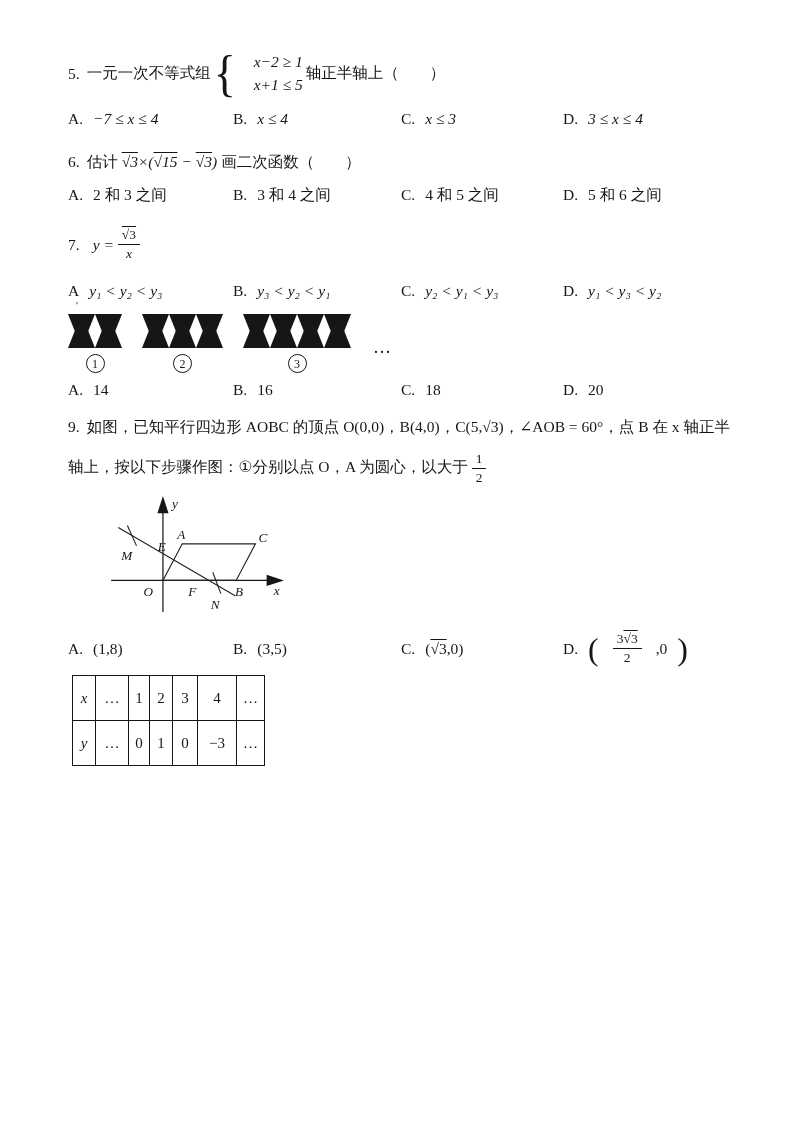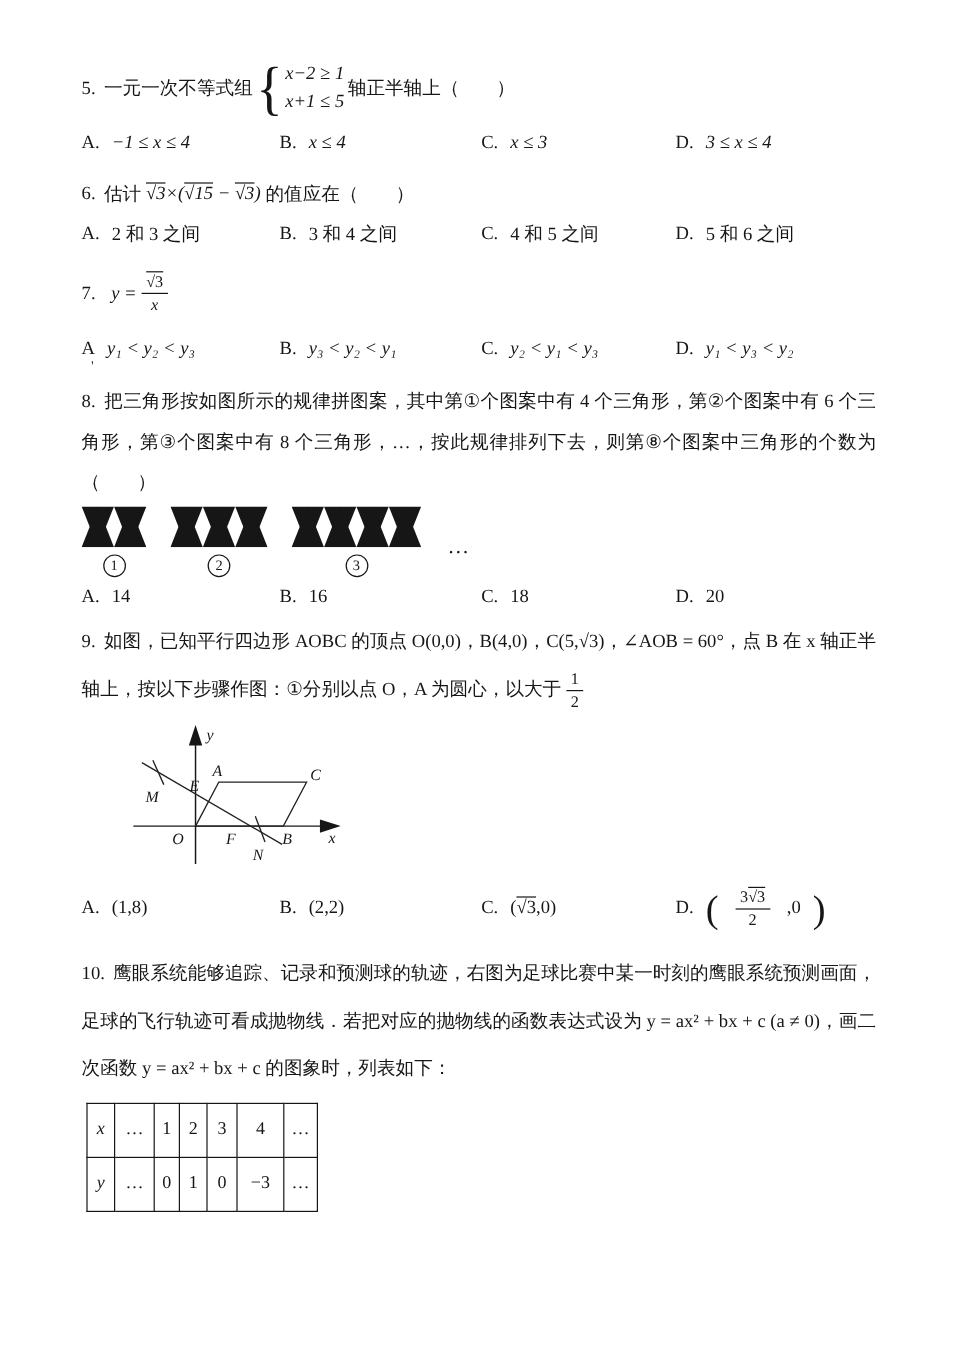--- a/index.html
+++ b/index.html
@@ -12,21 +12,21 @@
   }
   .page { padding:52px 64px 0 68px; }
   .math { font-style:italic; }
   .rad { text-decoration:overline; }
   
   .qline { display:flex; align-items:center; font-size:15.5px; }
   .qnum { margin-right:7px; }
   
   .sys { display:inline-flex; align-items:center; margin:0 3px; }
   .brace { font-size:46px; font-weight:300; line-height:0.95; transform:scaleY(1.08); }
-  .syslines { display:inline-flex; flex-direction:column; gap:5px; margin-left:2px; }
+  .syslines { display:inline-flex; flex-direction:column; gap:5px; margin-left:18px; }
   
   .opts { display:grid; grid-template-columns:165px 168px 162px auto; font-size:15.5px; align-items:center; }
   .opt { display:flex; align-items:center; gap:10px; }
   .opts.mathopts .otext { font-style:italic; }
   
   .frac { display:inline-flex; flex-direction:column; align-items:center; vertical-align:middle; font-size:13.5px; line-height:1.35; margin:0 4px; }
   .frac .num { border-bottom:1px solid #161616; padding:0 4px; }
   .bigp { font-size:32px; font-weight:200; line-height:1; }
   
   .ptext { font-size:15.5px; text-align:justify; }
@@ -70,21 +70,21 @@
         <span class="syslines">
           <span class="math">x−2 ≥ 1</span>
           <span class="math">x+1 ≤ 5</span>
         </span>
       </span>
       <span>轴正半轴上（　　）</span>
     </div>
     <div class="opts mathopts mt14">
       <div class="opt">
           <span>A.</span>
-          <span class="otext">−1 ≤ x ≤ 4</span>
+          <span class="otext">−7 ≤ x ≤ 4</span>
         </div>
       <div class="opt">
           <span>B.</span>
           <span class="otext">x ≤ 4</span>
         </div>
       <div class="opt">
           <span>C.</span>
           <span class="otext">x ≤ 3</span>
         </div>
       <div class="opt">
@@ -94,21 +94,21 @@
     </div>
   </section>
 
   <section>
     <div class="qline mt24">
       <span class="qnum">6.</span>
       <span>估计</span>
       <span class="math" style="margin:0 4px;">
         <span class="rad">√3</span><span>×(</span><span class="rad">√15</span><span> − </span><span class="rad">√3</span><span>)</span>
       </span>
-      <span>的值应在（　　）</span>
+      <span>画二次函数（　　）</span>
     </div>
     <div class="opts mt12">
       <div class="opt">
           <span>A.</span>
           <span class="otext">2 和 3 之间</span>
         </div>
       <div class="opt">
           <span>B.</span>
           <span class="otext">3 和 4 之间</span>
         </div>
@@ -147,23 +147,20 @@
         </div>
       <div class="opt">
           <span>D.</span>
           <span class="otext">y₁ &lt; y₃ &lt; y₂</span>
         </div>
     </div>
     <div class="stray">'</div>
   </section>
 
   <section>
-    <p class="ptext lh22 mt6">
-      <span class="qnum">8.</span><span>把三角形按如图所示的规律拼图案，其中第①个图案中有 4 个三角形，第②个图案中有 6 个三角形，第③个图案中有 8 个三角形，…，按此规律排列下去，则第⑧个图案中三角形的个数为（　　）</span>
-    </p>
     <div class="tri-row">
       <div class="pat">
         <svg width="54" height="34" viewBox="0 0 54 34">
             <polygon points="0,0 27,0 13.5,34" fill="#161616"></polygon>
             <polygon points="0,34 27,34 13.5,0" fill="#161616"></polygon>
             <polygon points="27,0 54,0 40.5,34" fill="#161616"></polygon>
             <polygon points="27,34 54,34 40.5,0" fill="#161616"></polygon>
           </svg>
         <div class="plab"><span class="circ">1</span></div>
       </div>
@@ -247,43 +244,40 @@
       <text x="106" y="115">N</text>
     </svg>
 
     <div class="opts mt10" style="align-items:center;">
       <div class="opt">
           <span>A.</span>
           <span class="otext">(1,8)</span>
         </div>
       <div class="opt">
           <span>B.</span>
-          <span class="otext">(2,2)</span>
+          <span class="otext">(3,5)</span>
         </div>
       <div class="opt">
         <span>C.</span>
         <span class="otext"><span>(</span><span class="rad">√3</span><span>,0)</span></span>
       </div>
       <div class="opt">
         <span>D.</span>
         <span class="bigp">(</span>
         <span class="frac">
           <span class="num"><span>3</span><span class="rad">√3</span></span>
           <span class="den">2</span>
         </span>
         <span>,0</span>
         <span class="bigp">)</span>
       </div>
     </div>
   </section>
 
   <section>
-    <p class="ptext lh255 mt16">
-      <span class="qnum">10.</span><span>鹰眼系统能够追踪、记录和预测球的轨迹，右图为足球比赛中某一时刻的鹰眼系统预测画面，足球的飞行轨迹可看成抛物线．若把对应的抛物线的函数表达式设为 y = ax² + bx + c (a ≠ 0)，画二次函数 y = ax² + bx + c 的图象时，列表如下：</span>
-    </p>
     <table class="vtable">
       <colgroup>
         <col style="width:23px">
           <col style="width:33px">
           <col style="width:21px">
           <col style="width:23px">
           <col style="width:25px">
           <col style="width:39px">
           <col style="width:28px">
       </colgroup>

